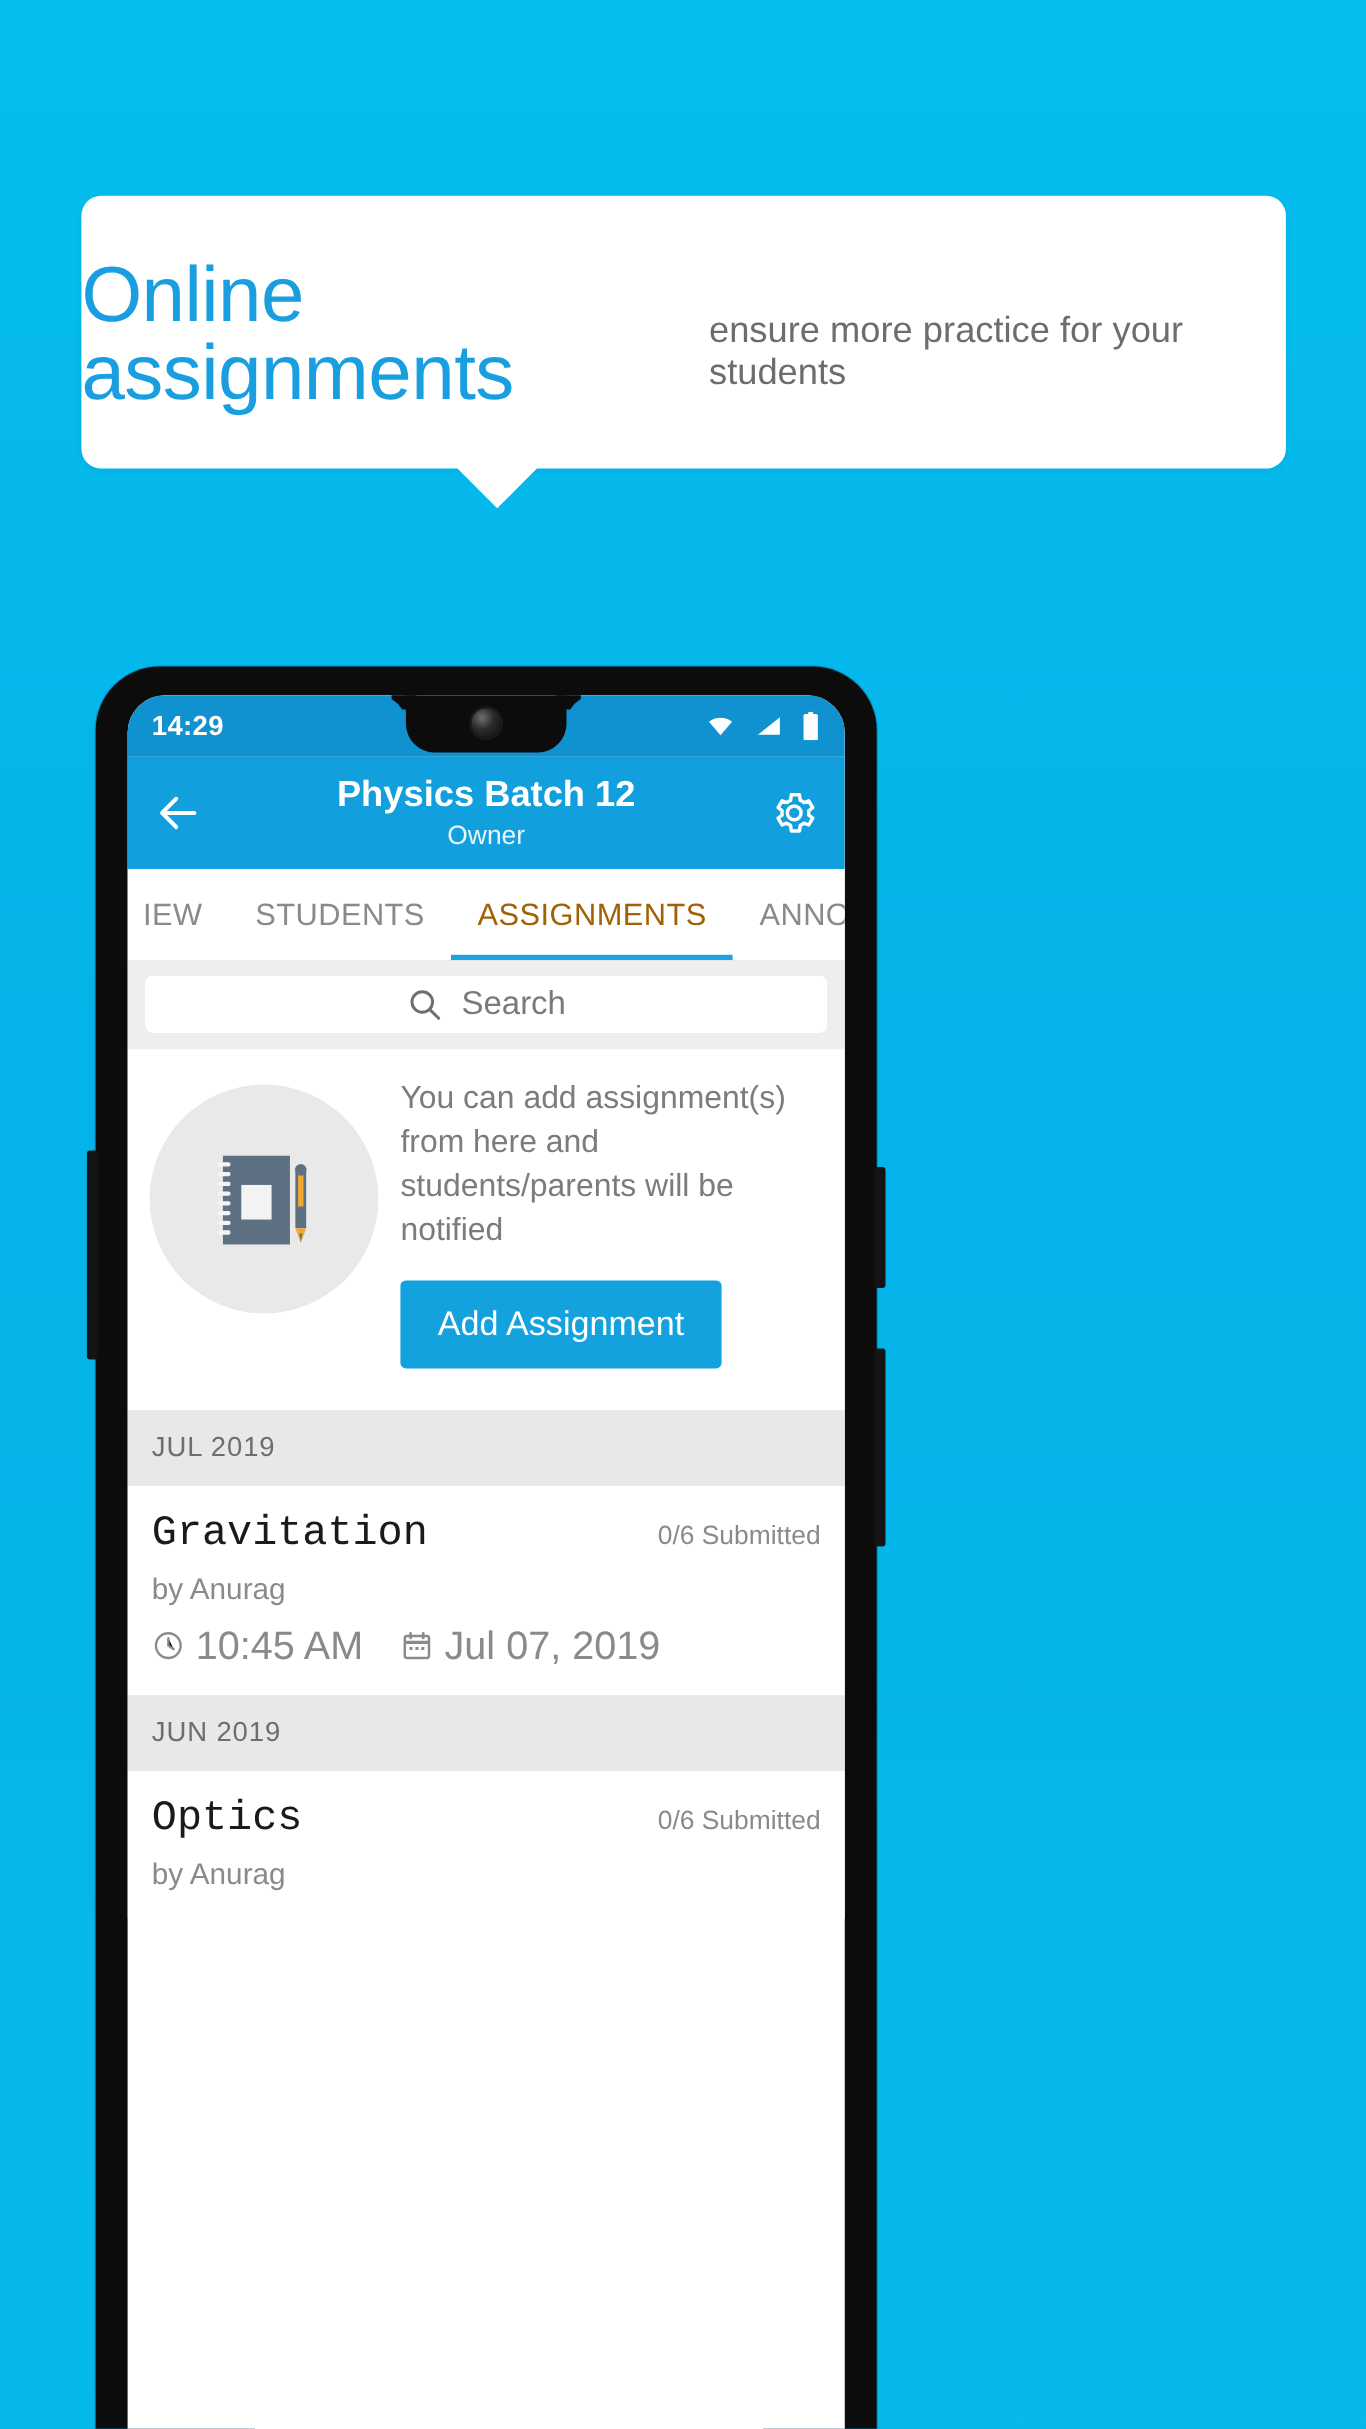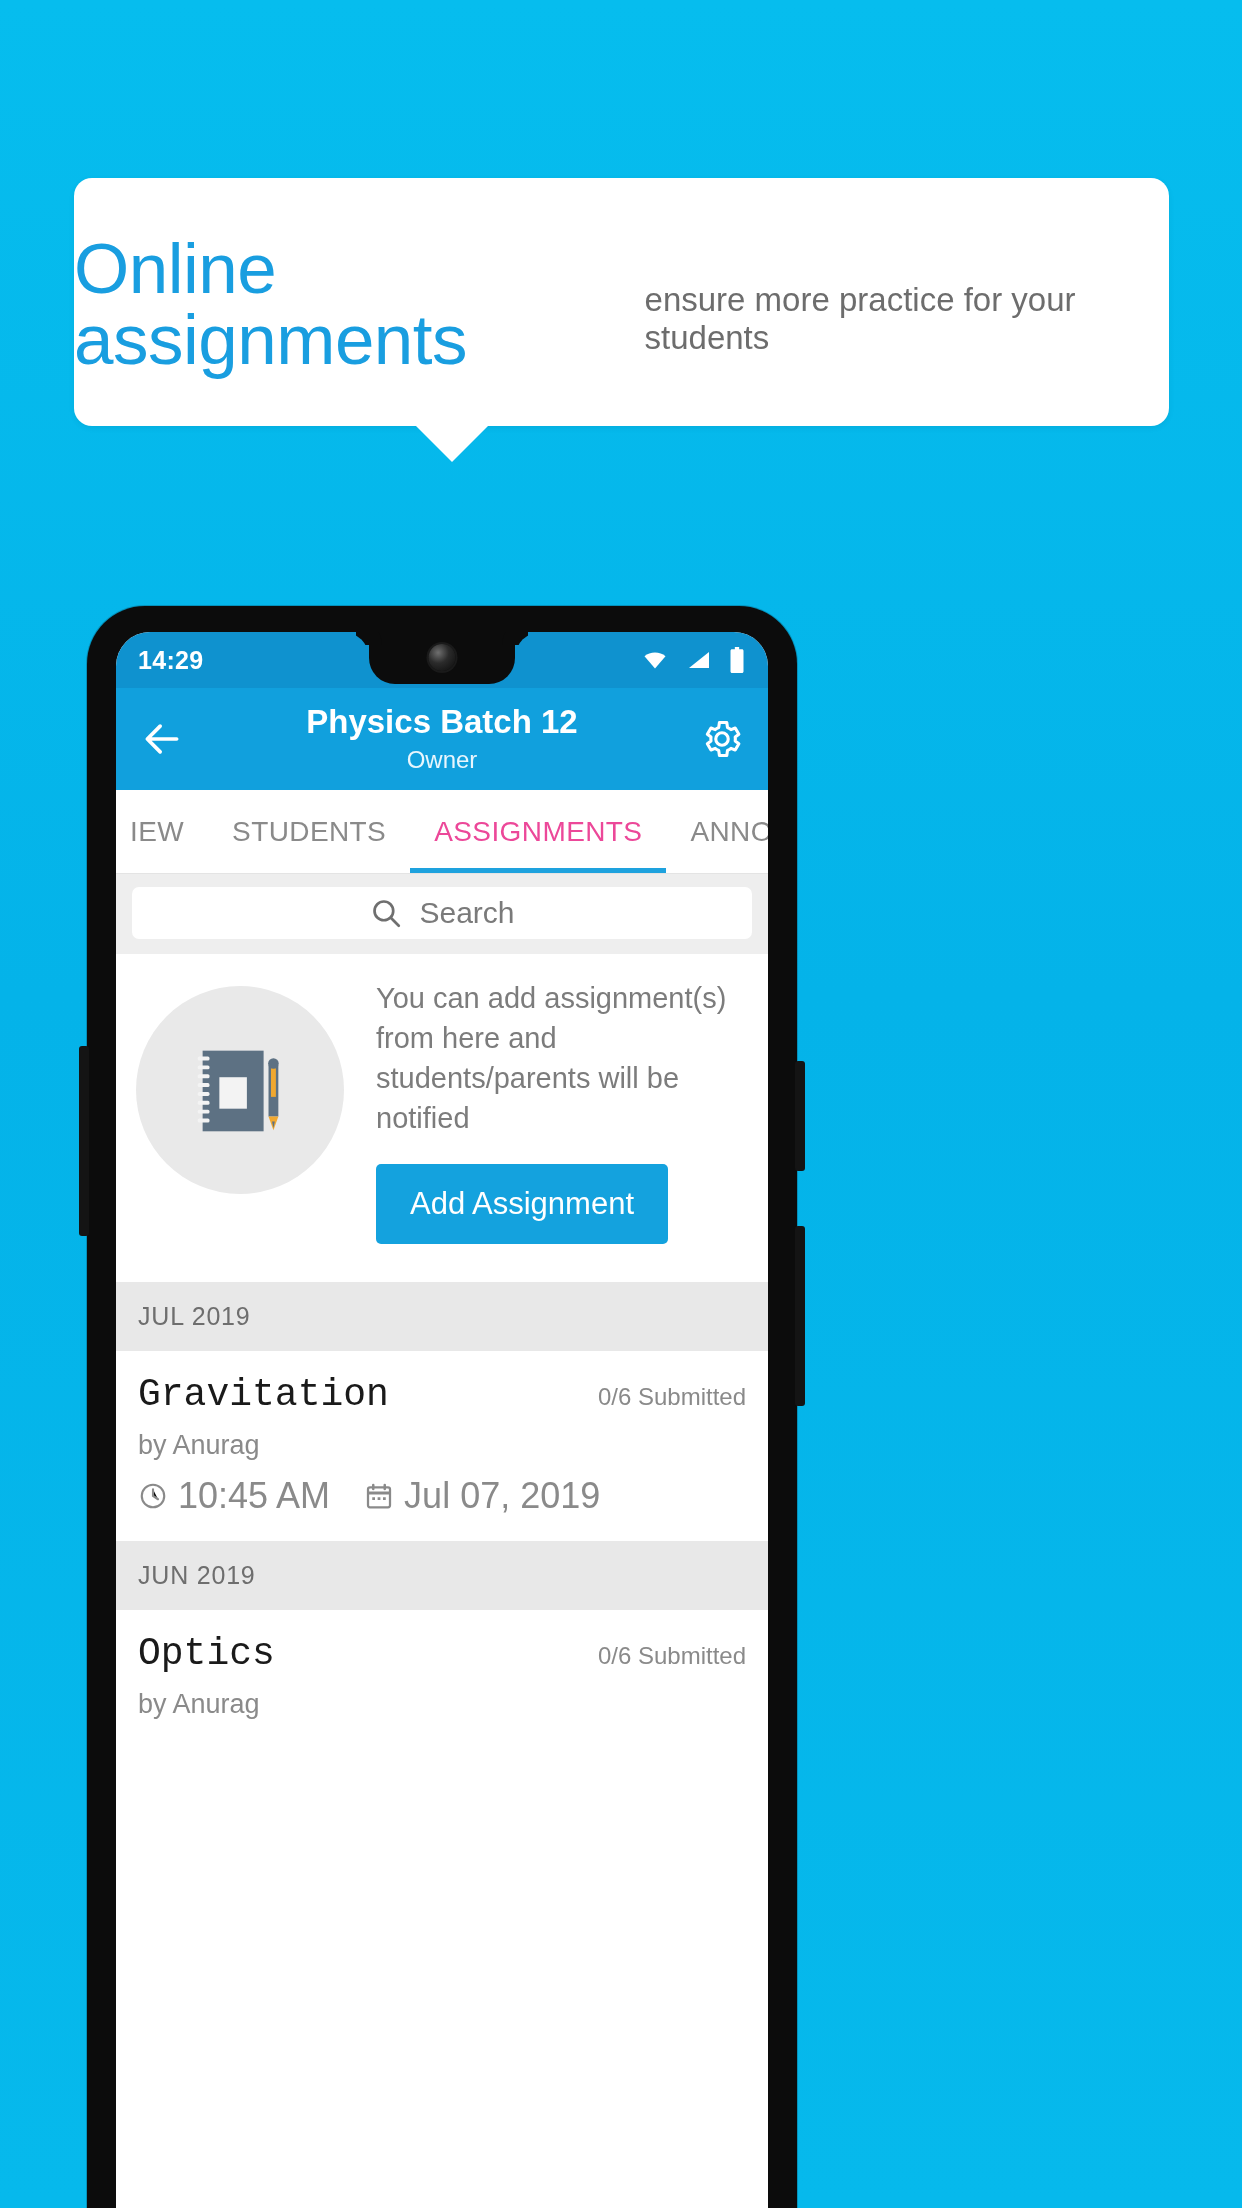--- a/index.html
+++ b/index.html
@@ -153,21 +153,21 @@
   .tab {
     display:flex; align-items:center;
     padding:0 24px;
     font-size:28px;
     color:#8a8a8a;
     letter-spacing:0.4px;
     white-space:nowrap;
     position:relative;
   }
   .tab.first { padding-left:14px; }
-  .tab.active { color:#ec4899; font-weight:400; }
+  .tab.active { color:#a16207; font-weight:400; }
   .tab.active::after {
     content:"";
     position:absolute; left:0; right:0; bottom:0;
     height:5px; background:#1ea2de;
   }
 
   
   .search-wrap {
     background:#eeeeee;
     padding:13px 16px 15px 16px;
@@ -179,21 +179,21 @@
     display:flex; align-items:center; justify-content:center;
     gap:16px;
   }
   .search-text { font-size:30px; color:#7a7a7a; }
 
   
   .empty-card {
     background:#ffffff;
     display:flex;
     padding:24px 20px 38px 20px;
-    gap:32px;
+    gap:20px;
   }
   .empty-illus {
     width:208px; height:208px; min-width:208px;
     border-radius:50%;
     background:#e9e9e9;
     display:flex; align-items:center; justify-content:center;
     margin-top:8px;
   }
   .empty-right { flex:1; display:flex; flex-direction:column; }
   .empty-text {

